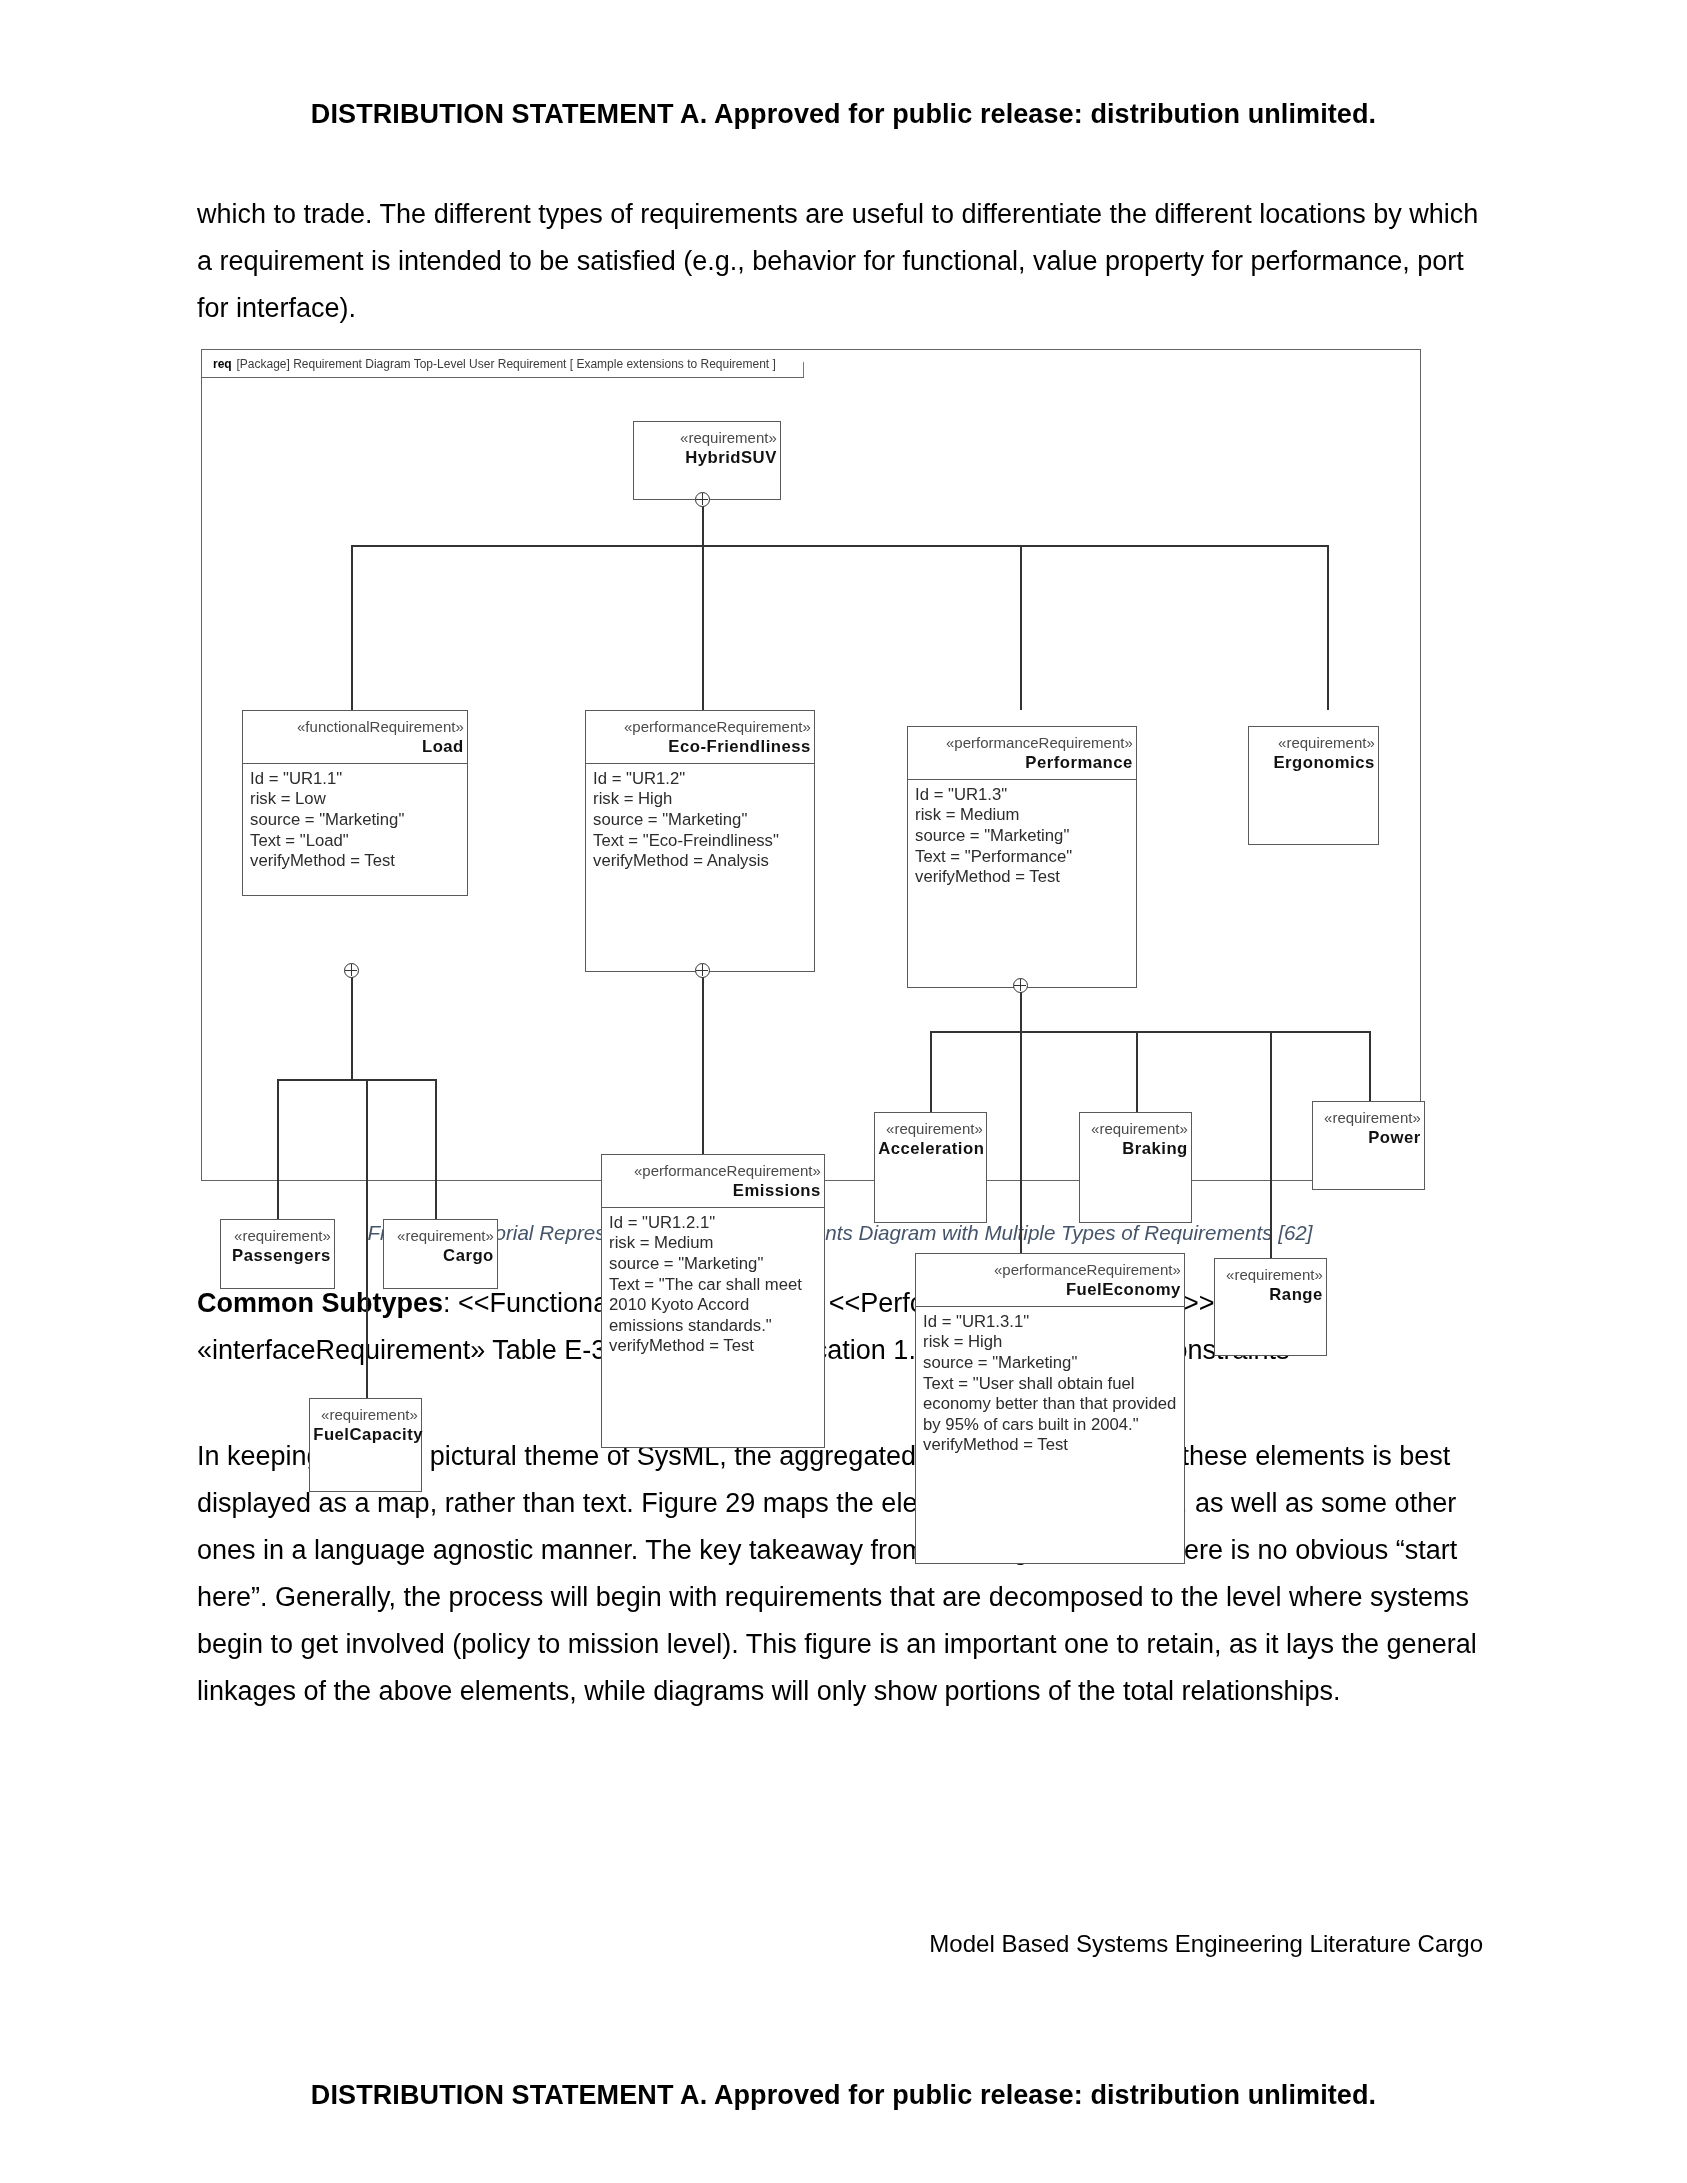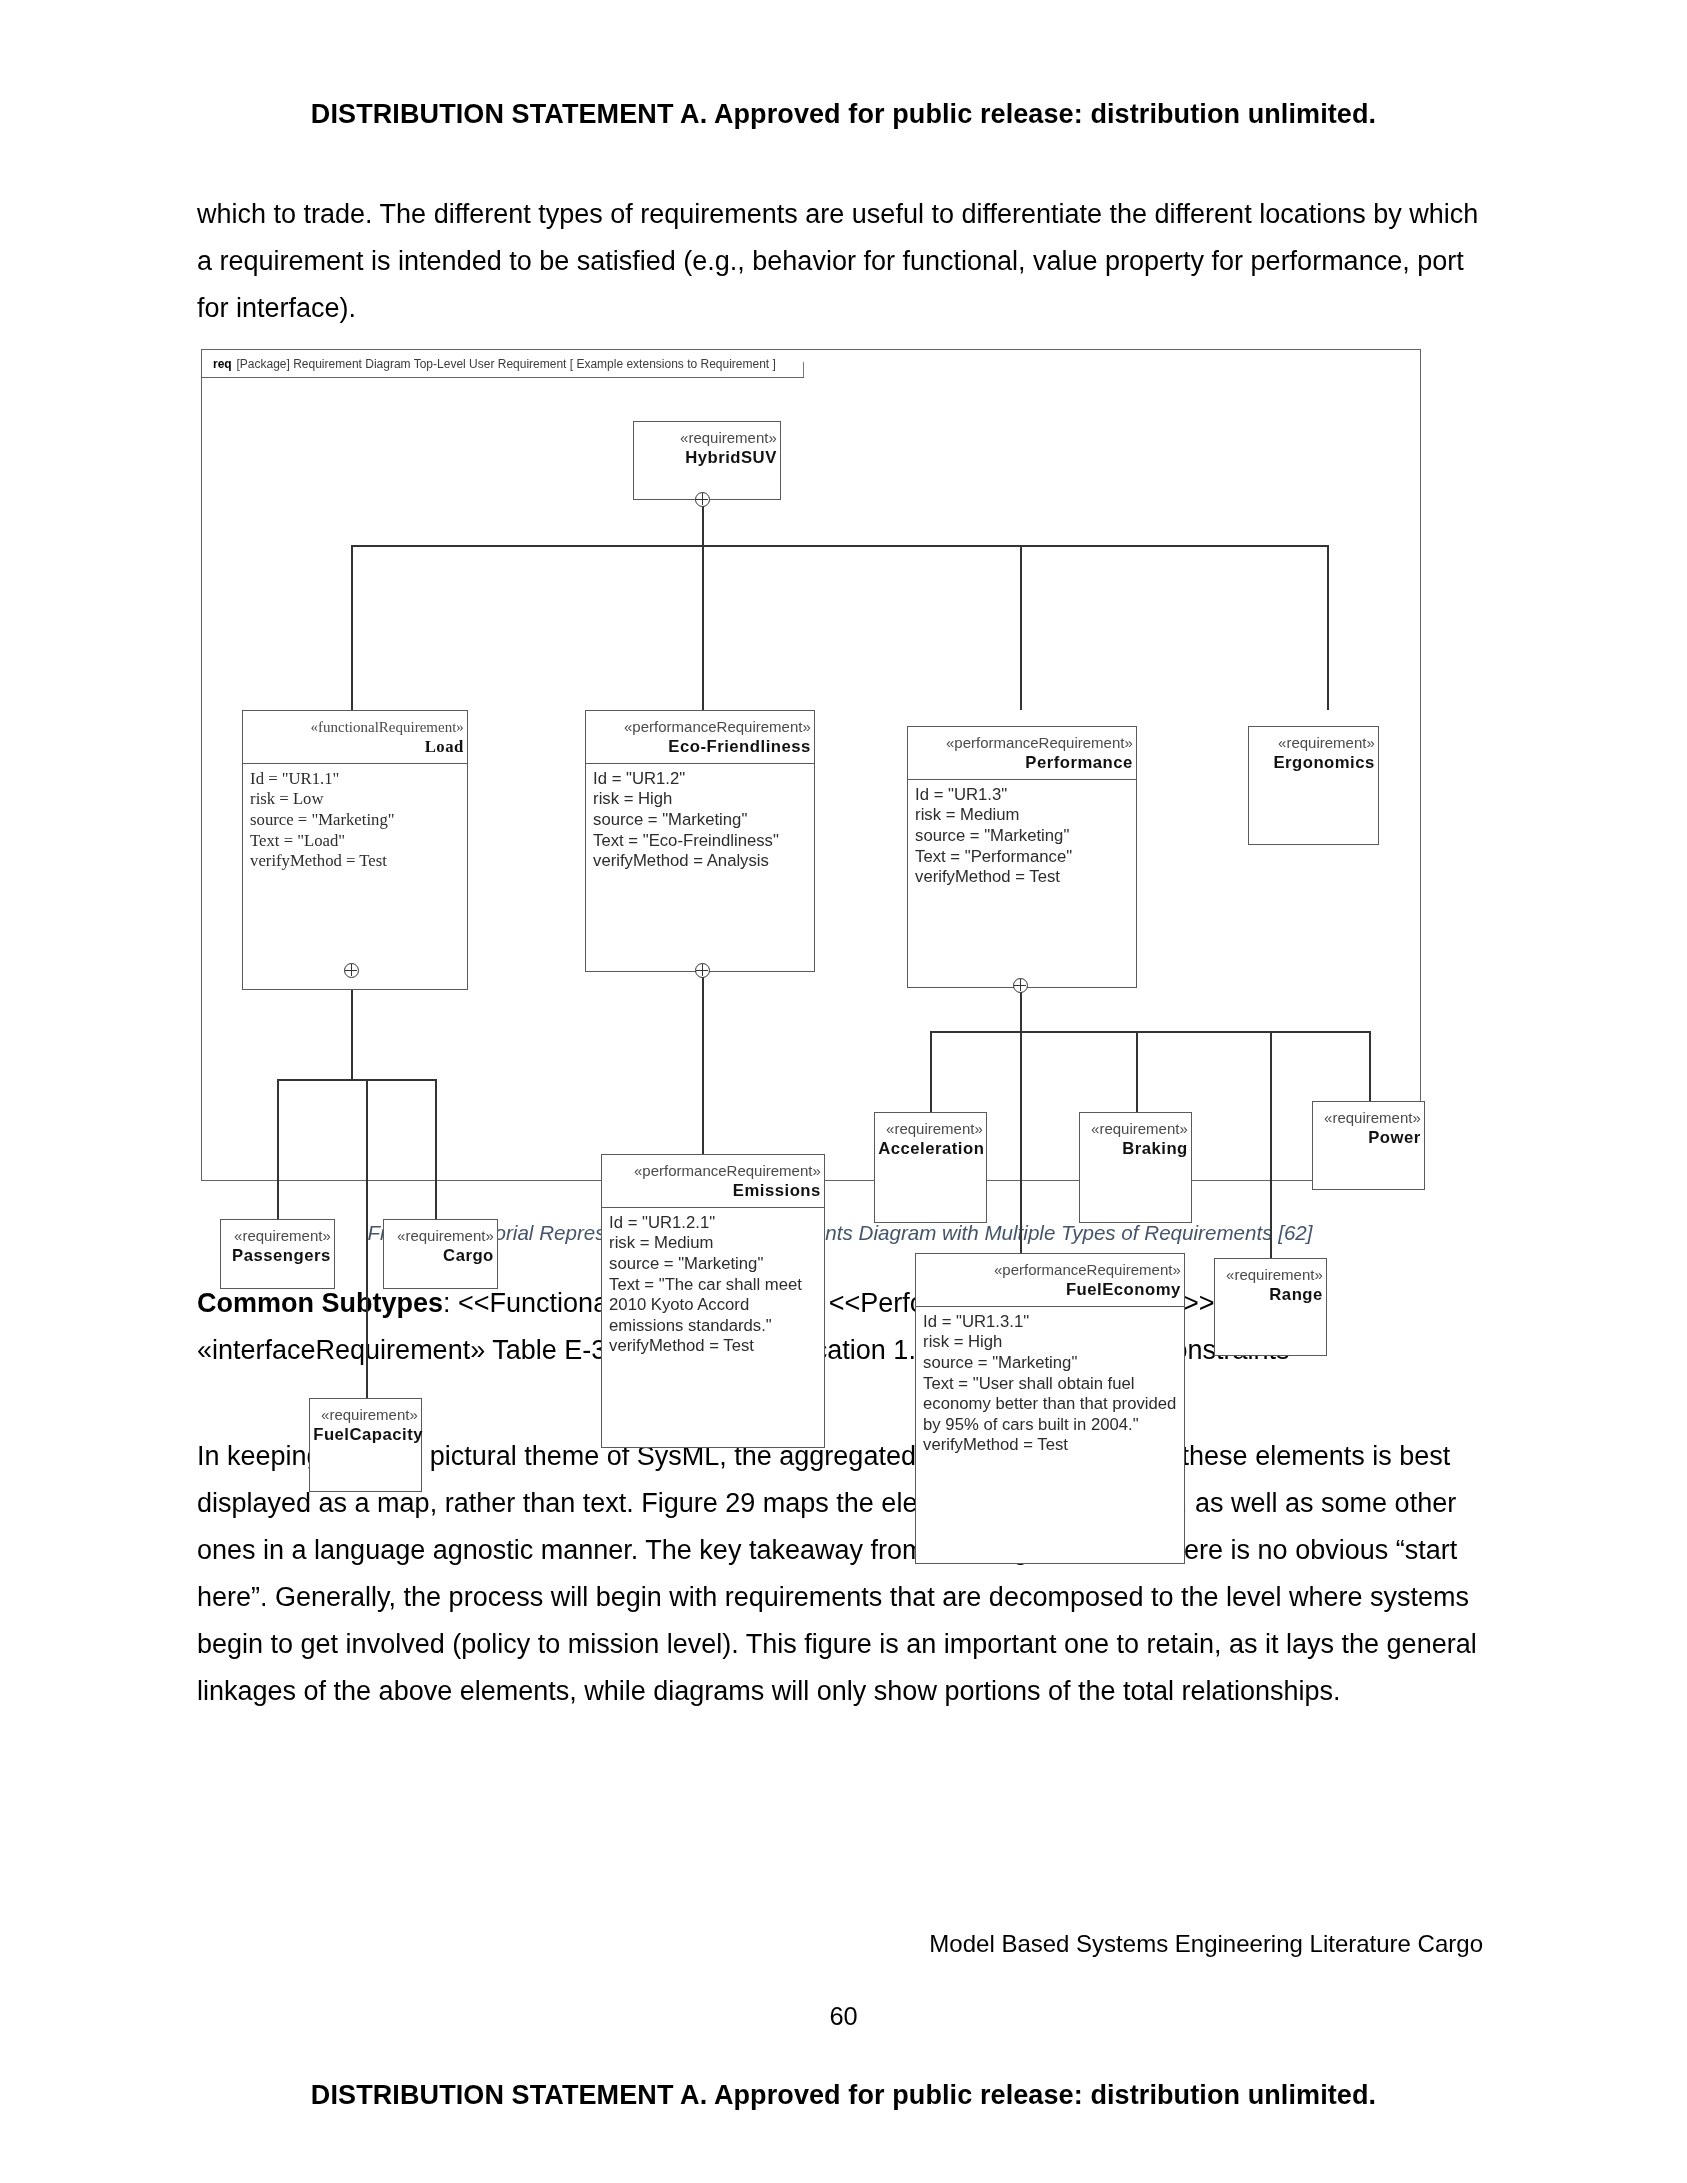--- a/index.html
+++ b/index.html
@@ -214,21 +214,21 @@
     <div class="ln v" style="left:1068px; top:681px; height:227px;"></div>
     <div class="ln v" style="left:1167px; top:681px; height:70px;"></div>
 
     <div class="node" style="left:431px; top:71px; width:148px; height:79px;">
       <div class="node-head">
         <div class="node-stereo">«requirement»</div>
         <div class="node-name">HybridSUV</div>
       </div>
     </div>
 
-    <div class="node" style="left:40px; top:360px; width:226px; height:280px;font-family:Liberation Serif, serif;">
+    <div class="node" style="left:40px; top:360px; width:226px; height:186px;">
       <div class="node-head">
         <div class="node-stereo">«functionalRequirement»</div>
         <div class="node-name">Load</div>
       </div>
       <div class="node-body">
         <div>Id = "UR1.1"</div>
         <div>risk = Low</div>
         <div>source = "Marketing"</div>
         <div>Text = "Load"</div>
         <div>verifyMethod = Test</div>
@@ -354,18 +354,17 @@
   <div class="para p2">
     <span class="bold-lead">Common Subtypes</span><span>: &lt;&lt;FunctionalRequirements&gt;&gt;, &lt;&lt;PerformanceRequirements&gt;&gt;, «interfaceRequirement» Table E-3 of SysML Specification 1.6 for more and their constraints</span>
   </div>
 
   <div class="para p3">In keeping with the pictural theme of SysML, the aggregated interrelation between these elements is best displayed as a map, rather than text. Figure 29 maps the elements discussed here, as well as some other ones in a language agnostic manner. The key takeaway from the diagram is that there is no obvious “start here”. Generally, the process will begin with requirements that are decomposed to the level where systems begin to get involved (policy to mission level). This figure is an important one to retain, as it lays the general linkages of the above elements, while diagrams will only show portions of the total relationships.</div>
 
   <div class="footer-lines">
     <div>Model Based Systems Engineering Literature Cargo</div>
   </div>
 
-  <div class="page-number">60</div>
 
   <div class="dist-statement dist-bottom">DISTRIBUTION STATEMENT A. Approved for public release: distribution unlimited.</div>
 
 </div>
 
 
 </body></html>

